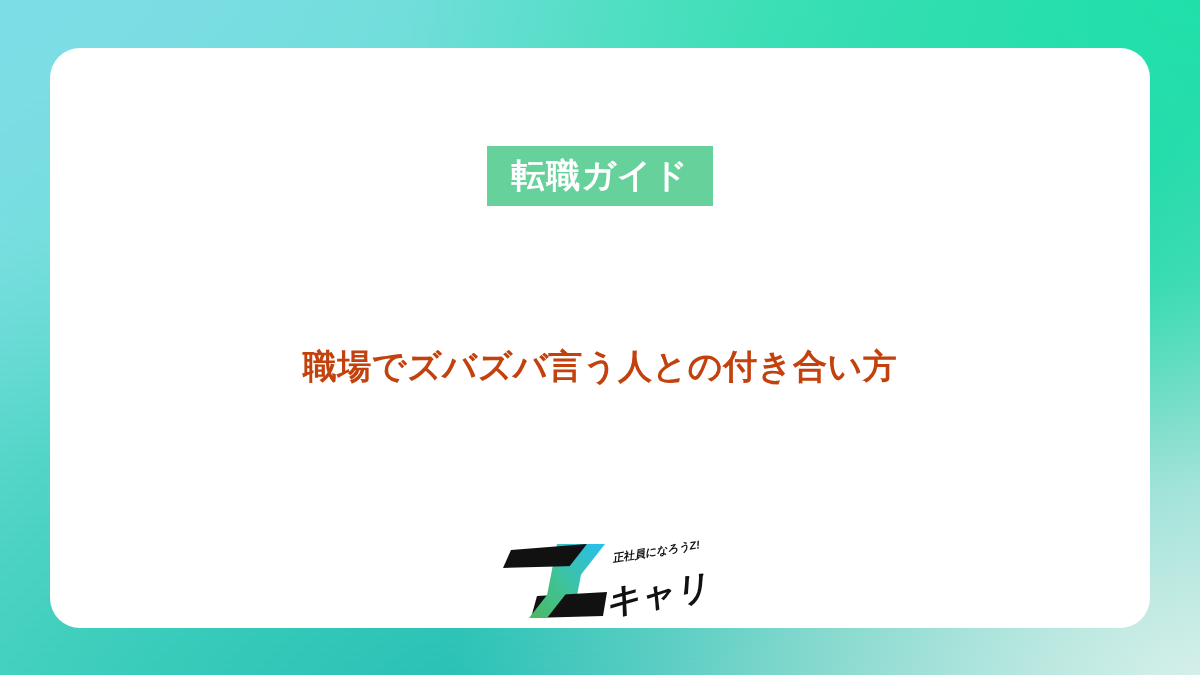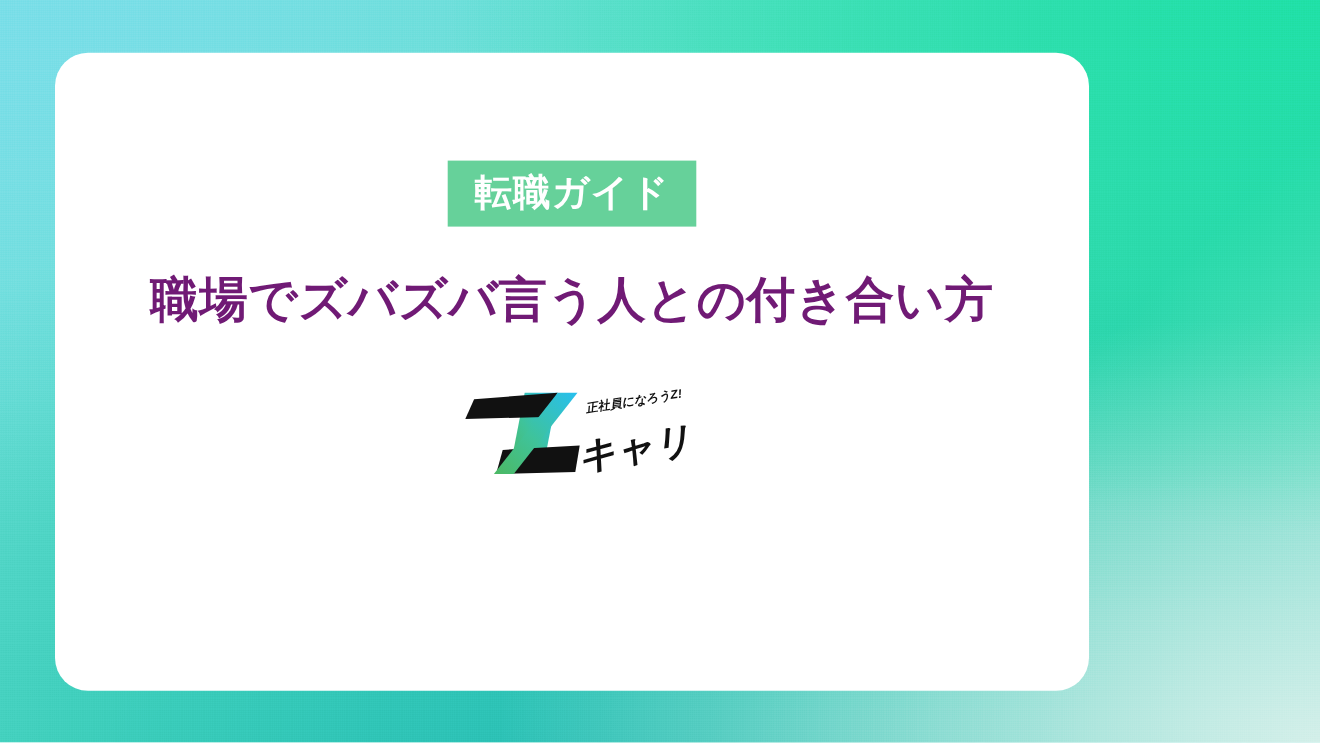--- a/index.html
+++ b/index.html
@@ -35,46 +35,47 @@
     background-image:
       repeating-linear-gradient(0deg, rgba(255,255,255,0.10) 0px, rgba(255,255,255,0.10) 1px, rgba(0,0,0,0.05) 1px, rgba(0,0,0,0.05) 2px),
       repeating-linear-gradient(90deg, rgba(255,255,255,0.10) 0px, rgba(255,255,255,0.10) 1px, rgba(0,0,0,0.05) 1px, rgba(0,0,0,0.05) 2px);
     mix-blend-mode: overlay;
   }
 
   .card {
     position: absolute;
     left: 50px;
     top: 48px;
-    width: 940px;
+    width: 1100px;
     height: 580px;
     background: #ffffff;
     border-radius: 30px;
     display: flex;
     flex-direction: column;
     align-items: center;
+    justify-content: space-between;
   }
 
   .badge {
     margin-top: 98px;
     background: #66d19a;
     color: #ffffff;
     font-size: 34px;
     font-weight: 700;
     line-height: 1;
     letter-spacing: 1px;
     padding: 12px 24px 14px 24px;
     white-space: nowrap;
   }
 
   .title {
     margin-top: 38px;
     text-align: center;
-    color: #701a75;
-    font-size: 44px;
+    color: #c2410c;
+    font-size: 34px;
     font-weight: 700;
     line-height: 1.34;
     letter-spacing: 0.5px;
     white-space: nowrap;
   }
   .title-line { display: block; }
 
   .logo {
     margin-top: 48px;
     display: flex;

